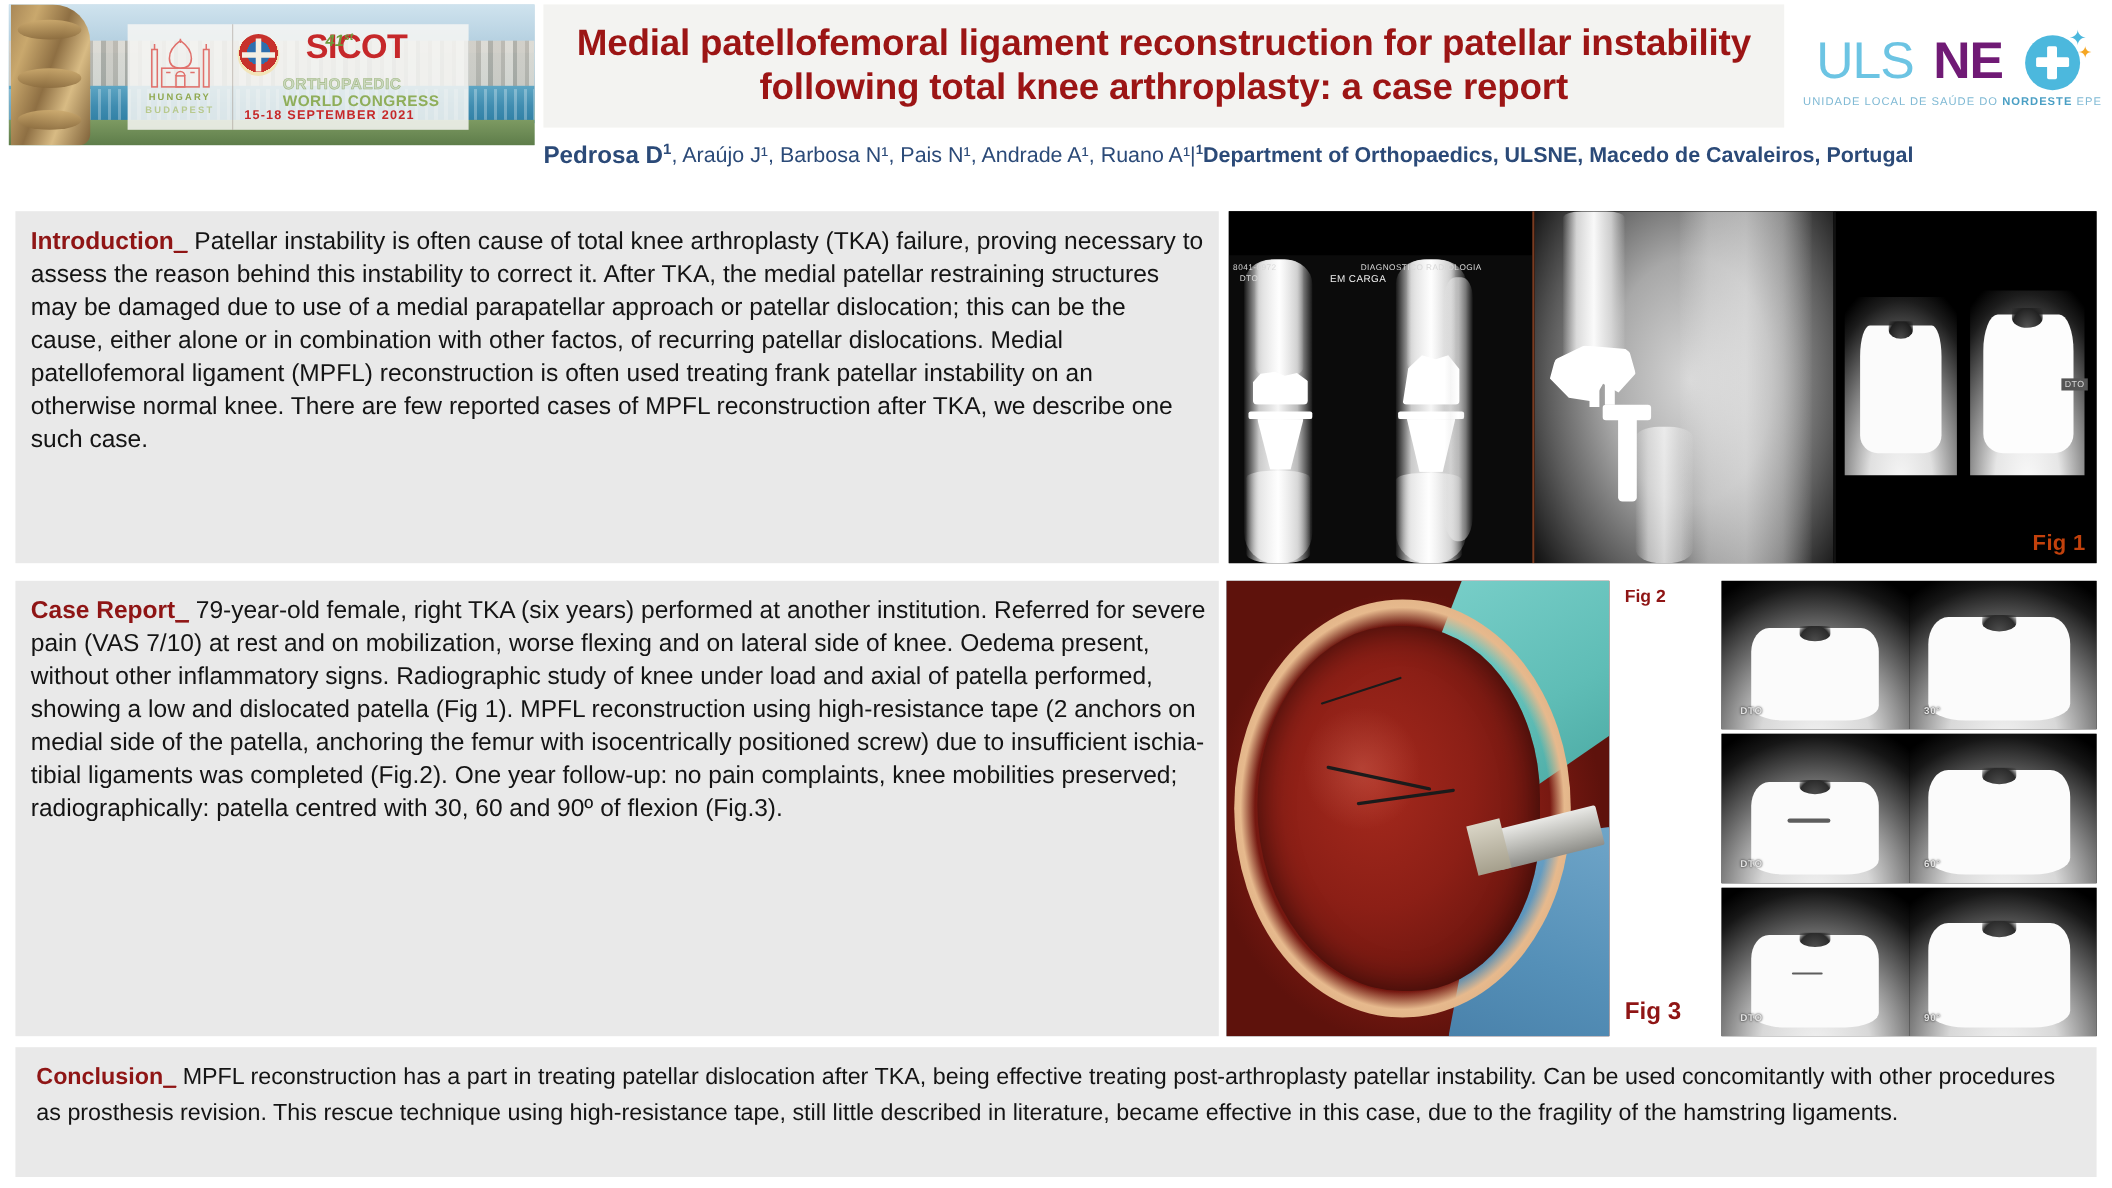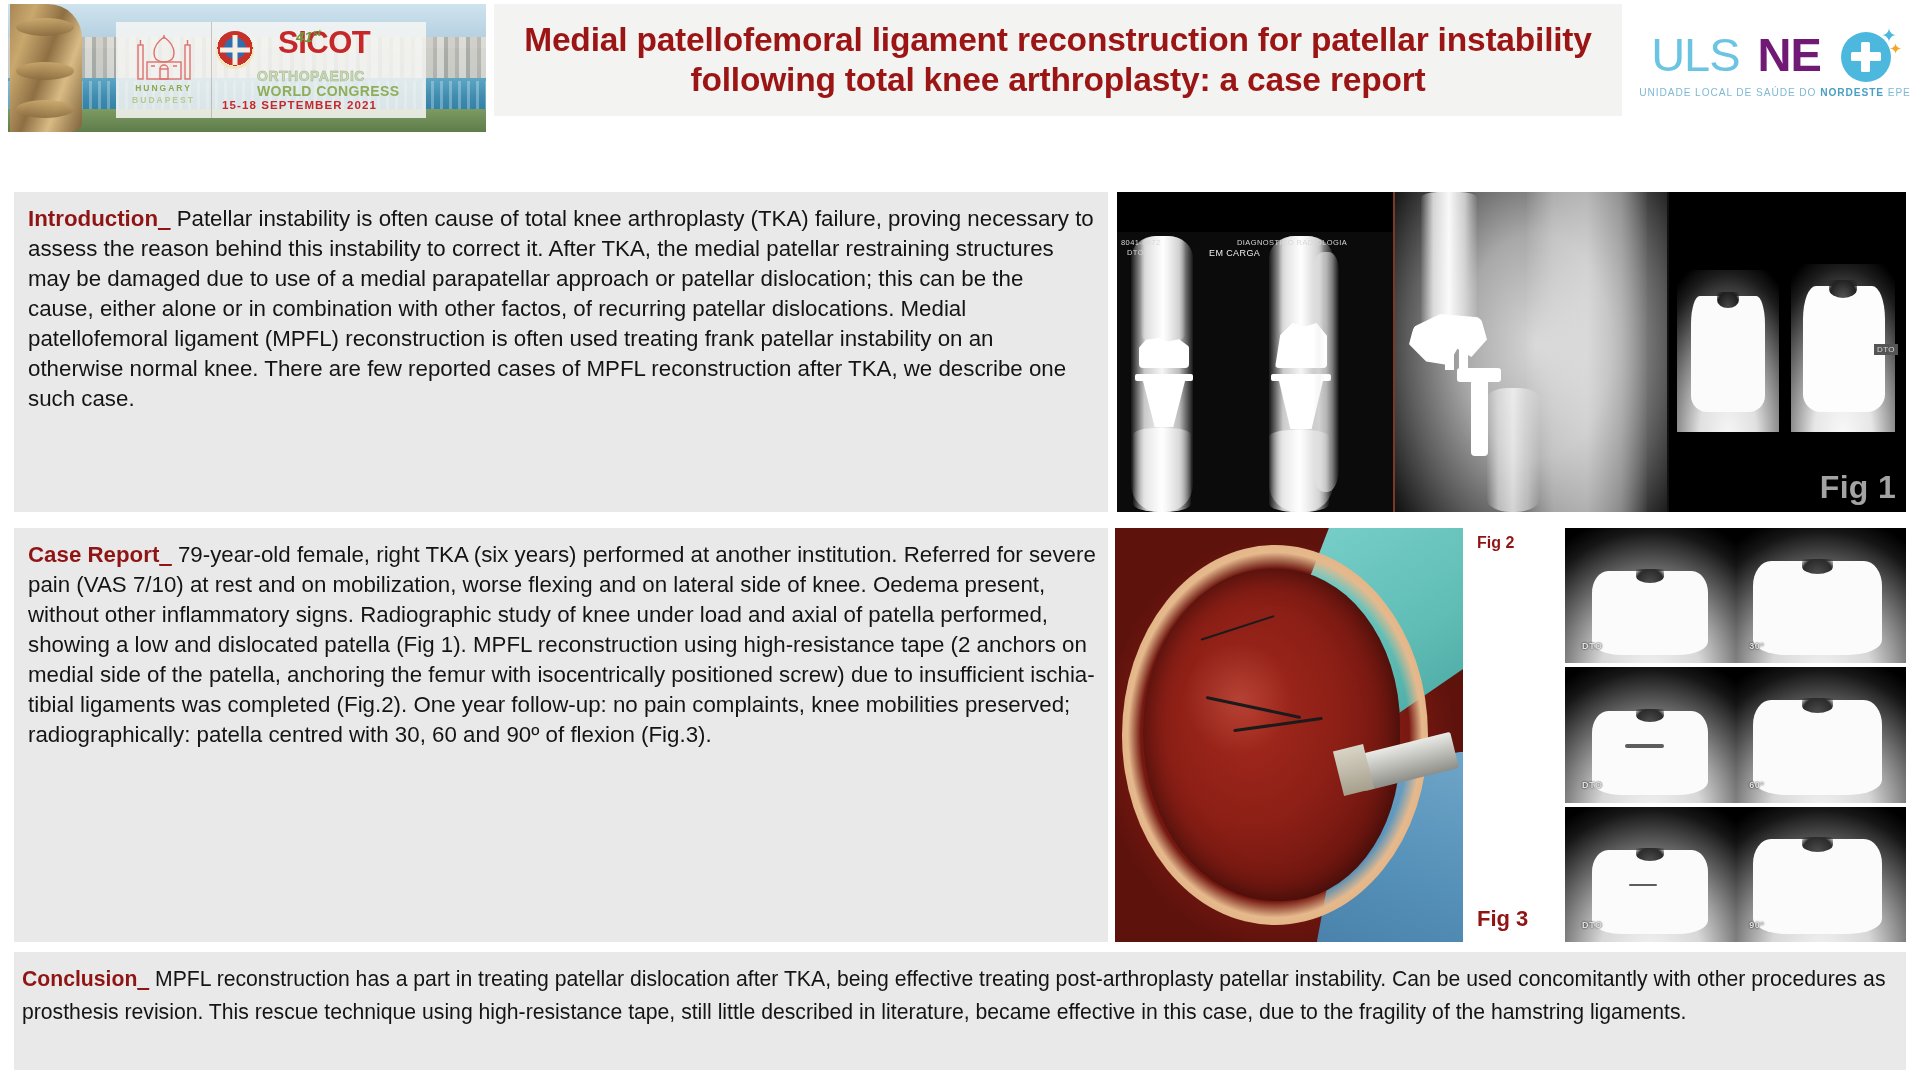--- a/index.html
+++ b/index.html
@@ -109,21 +109,21 @@
     font-size:19.5px; color:#2b4a78; white-space:nowrap;
   }
   .authors .lead { font-weight:700; font-size:22px; }
   .authors .affil { font-weight:700; }
   sup { font-size:.62em; vertical-align: super; }
 
   
   .box { position:absolute; background:#e9e9e9; }
   #intro-box { left:14px; top:192px; width:1094px; height:320px; padding:12px 14px 8px 14px; }
   #case-box  { left:14px; top:528px; width:1094px; height:414px; padding:12px 8px 8px 14px; }
-  #concl-box { left:14px; top:952px; width:1892px; height:118px; padding:10px 14px 8px 8px; }
+  #concl-box { left:14px; top:952px; width:1892px; height:118px; padding:10px 14px 8px 19px; }
 
   .body-text { font-size:22.3px; line-height:1.345; color:#141414; text-align:left; }
   .body-text b { font-weight:400; }
   .sec-label { color:#8f1515; font-weight:700; }
   .sec-label .und { text-decoration: underline; }
 
   #concl-box .body-text { font-size:21.2px; line-height:1.56; }
 
   
   #fig1 { position:absolute; left:1117px; top:192px; width:789px; height:320px;
@@ -134,22 +134,22 @@
   .xr-ax { width:239px; border-left:2px solid #111; }
 
   .bone { position:absolute; background:
     linear-gradient(90deg, rgba(255,255,255,.05) 0%, rgba(235,235,235,.85) 22%,
     rgba(255,255,255,.96) 50%, rgba(225,225,225,.82) 78%, rgba(255,255,255,.05) 100%);
     border-radius: 40% 40% 45% 45% / 8% 8% 10% 10%; }
   .implant { position:absolute; background:#ffffff; }
 
   .xr-label { position:absolute; font-size:7.5px; color:#d8d8d8;
     letter-spacing:.4px; font-family:"Liberation Sans", sans-serif; }
-  .fig-tag-white { position:absolute; right:10px; bottom:6px; color:#a3a3a3;
-    font-weight:700; font-size:32px; letter-spacing:.3px;margin-left:32px; }
+  .fig-tag-white { position:absolute; right:10px; bottom:6px; color:#c2410c;
+    font-weight:700; font-size:20px; letter-spacing:.3px;margin-left:32px; }
 
   
   #fig2 { position:absolute; left:1115px; top:528px; width:348px; height:414px;
     overflow:hidden;
     background:
       radial-gradient(ellipse 64% 62% at 47% 52%, #8e1f17 0%, #a9291c 26%, #7d1a12 55%, #5e120c 80%),
       linear-gradient(135deg,#7fb6cf 0%, #6fa9c4 26%, #8fcfd0 46%, #5a9ec0 70%, #4e8fb4 100%); }
   .drape-teal { position:absolute; right:0; top:0; width:47%; height:46%;
     background: linear-gradient(150deg,#79cfc9 0%, #5fbdb6 60%, #4aa8a2 100%);
     clip-path: polygon(18% 0, 100% 0, 100% 74%, 56% 100%, 0 40%); }
@@ -259,20 +259,26 @@
         <span class="ulsne-cross-wrap">
           <span class="ulsne-circle"></span>
           <span class="ulsne-cross"></span>
           <span class="star star-a">✦</span>
           <span class="star star-b">✦</span>
         </span>
       </div>
       <div class="ulsne-tagline"><span>UNIDADE LOCAL DE SAÚDE DO </span><b>NORDESTE</b><span> EPE</span></div>
     </div>
 
+    <div class="authors">
+      <span class="lead"><span>Pedrosa D</span><sup>1</sup></span>
+      <span>, Araújo J¹, Barbosa N¹, Pais N¹, Andrade A¹, Ruano A¹</span>
+      <span>  |</span>
+      <span class="affil"><sup>1</sup><span>Department of Orthopaedics, ULSNE, Macedo de Cavaleiros, Portugal</span></span>
+    </div>
   </div>
 
   <div class="box" id="intro-box">
     <p class="body-text">
       <span class="sec-label"><span>Introduction</span><span class="und">_</span></span><span><b> Patellar instability is often cause of total knee arthroplasty (TKA) failure</b><span>, proving necessary to assess the reason behind this instability to correct it. </span><b>After TKA, the medial patellar restraining structures may be damaged due to use of a medial parapatellar approach or patellar dislocation</b><span>; this can be the cause, either alone or in combination with other factos, of recurring patellar dislocations. </span><b>Medial patellofemoral ligament (MPFL) reconstruction is often used treating frank patellar instability on an otherwise normal knee</b><span>. There are few reported cases of MPFL reconstruction after TKA, we describe one such case.</span></span>
     </p>
   </div>
 
   <div id="fig1">
 

